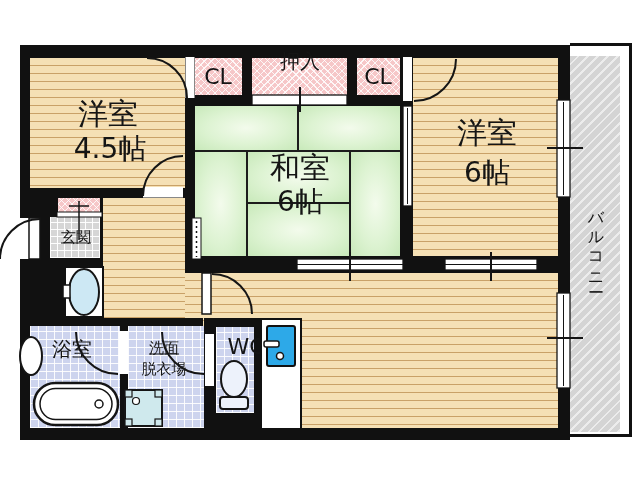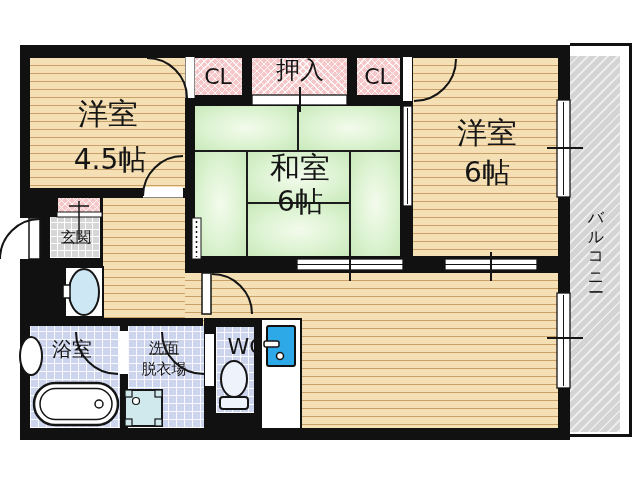--- a/index.html
+++ b/index.html
@@ -34,26 +34,26 @@
   <div class="abs" style="left:570px;top:43px;width:62px;height:394px;background:#fff;
               border-top:3px solid #111;border-right:3px solid #111;border-bottom:3px solid #111;">
     <div class="abs hatch" style="left:0;top:10px;width:50px;height:376px;"></div>
     <div class="lbl vert" style="left:26px;top:197px;font-size:16px;">バルコニー</div>
   </div>
 
   <div class="abs wall-bg" style="left:20px;top:45px;width:550px;height:395px;"></div>
 
   <div class="abs wood" style="left:30px;top:58px;width:155px;height:130px;"></div>
   <div class="lbl" style="left:108px;top:114px;font-size:30px;">洋室</div>
-  <div class="lbl" style="left:110px;top:160px;font-size:28px;">4.5帖</div>
+  <div class="lbl" style="left:110px;top:149px;font-size:28px;">4.5帖</div>
 
   <div class="abs pink" style="left:195px;top:58px;width:47px;height:37px;"></div>
   <div class="lbl" style="left:218px;top:77px;font-size:22px;">CL</div>
   <div class="abs pink" style="left:252px;top:58px;width:95px;height:37px;"></div>
-  <div class="lbl" style="left:300px;top:70px;font-size:24px;">押入</div>
+  <div class="lbl" style="left:300px;top:61px;font-size:20px;">押入</div>
   <div class="abs pink" style="left:357px;top:58px;width:43px;height:37px;"></div>
   <div class="lbl" style="left:378px;top:77px;font-size:22px;">CL</div>
 
   <div class="abs tatami-room" style="left:195px;top:106px;width:205px;height:150px;">
     <div class="mat" style="left:0;top:0;width:102px;height:44px;"></div>
     <div class="mat" style="left:104px;top:0;width:101px;height:44px;"></div>
     <div class="mat" style="left:0;top:46px;width:51px;height:104px;"></div>
     <div class="mat" style="left:53px;top:46px;width:101px;height:50px;"></div>
     <div class="mat" style="left:53px;top:98px;width:101px;height:52px;"></div>
     <div class="mat" style="left:156px;top:46px;width:49px;height:104px;"></div>

